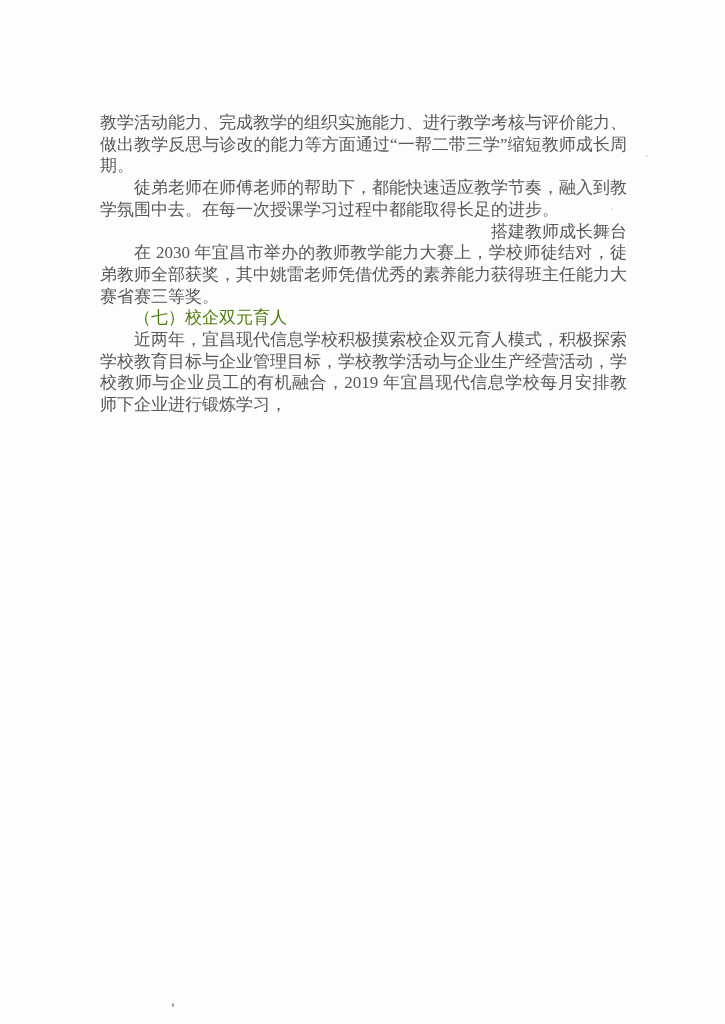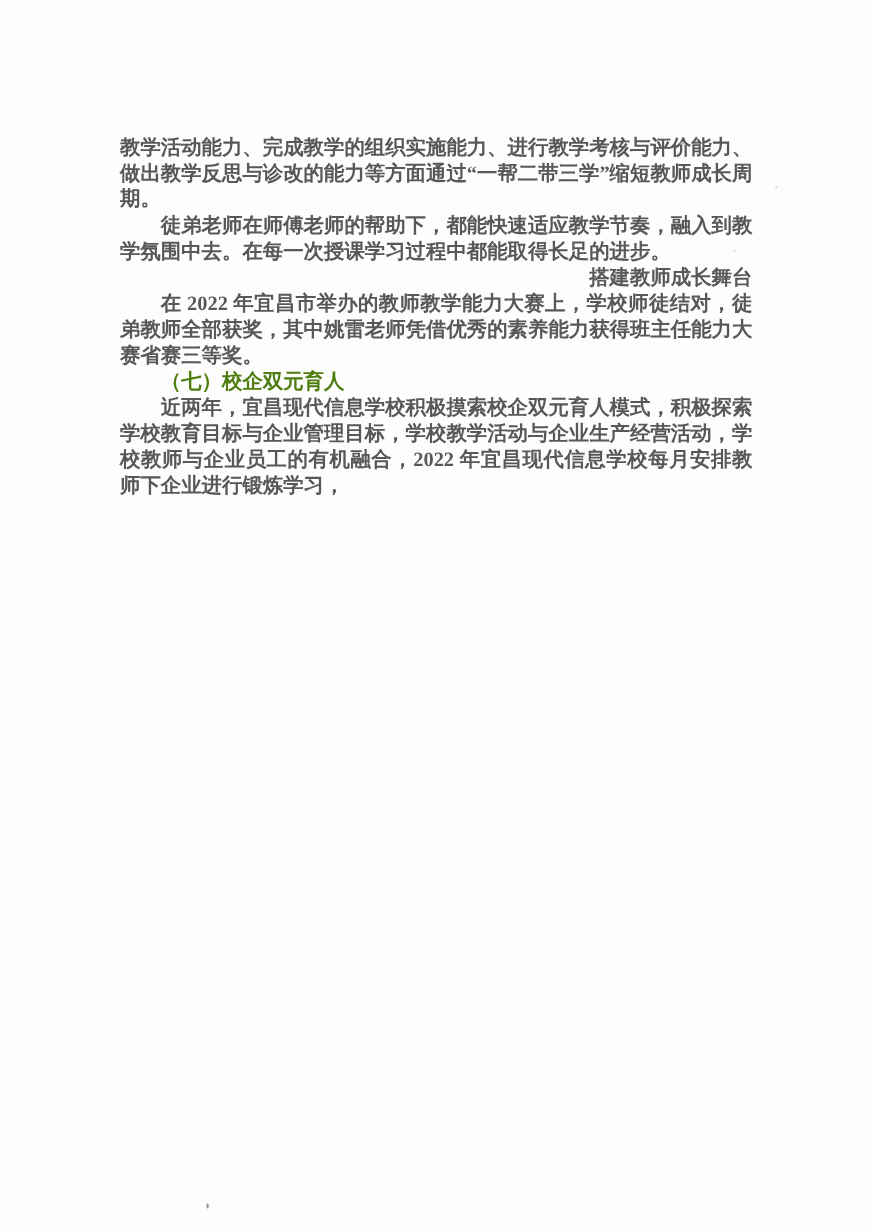--- a/index.html
+++ b/index.html
@@ -23,21 +23,21 @@
     width: 527px;
     font-size: 17px;
     line-height: 21.7px;
     text-align: justify;
     text-justify: inter-ideograph;
   }
   .text-column p, .text-column h2, .text-column h3 {
     margin: 0;
     padding: 0;
     font-size: 17px;
-    font-weight: bold;
+    font-weight: normal;
   }
   .indent { text-indent: 2em; }
   .case-label { margin-top: 20px; }
   .centered-title { text-align: right; }
   .bold-heading {
     font-weight: bold;
     text-indent: 2em;
     margin-top: 22px;
     color: #4d7c0f;
   }
@@ -58,26 +58,26 @@
   <div class="text-column">
 
     <p class="body">教学活动能力、完成教学的组织实施能力、进行教学考核与评价能力、做出教学反思与诊改的能力等方面通过“一帮二带三学”缩短教师成长周期。</p>
 
     <p class="body indent">徒弟老师在师傅老师的帮助下，都能快速适应教学节奏，融入到教学氛围中去。在每一次授课学习过程中都能取得长足的进步。</p>
 
 
     <h2 class="centered-title">搭建教师成长舞台</h2>
 
 
-    <p class="body indent">在 2022 年宜昌市举办的教师教学能力大赛上，学校师徒结对，徒弟教师全部获奖，其中姚雷老师凭借优秀的素养能力获得班主任能力大赛省赛三等奖。</p>
+    <p class="body indent">在 2030 年宜昌市举办的教师教学能力大赛上，学校师徒结对，徒弟教师全部获奖，其中姚雷老师凭借优秀的素养能力获得班主任能力大赛省赛三等奖。</p>
 
     <h3 class="bold-heading">（七）校企双元育人</h3>
 
 
-    <p class="body indent">近两年，宜昌现代信息学校积极摸索校企双元育人模式，积极探索学校教育目标与企业管理目标，学校教学活动与企业生产经营活动，学校教师与企业员工的有机融合，2022 年宜昌现代信息学校每月安排教师下企业进行锻炼学习，</p>
+    <p class="body indent">近两年，宜昌现代信息学校积极摸索校企双元育人模式，积极探索学校教育目标与企业管理目标，学校教学活动与企业生产经营活动，学校教师与企业员工的有机融合，2019 年宜昌现代信息学校每月安排教师下企业进行锻炼学习，</p>
 
 
   </div>
 
   <div class="speck speck-a"></div>
   <div class="speck speck-b"></div>
   <div class="speck speck-c"></div>
   <div class="speck speck-d"></div>
 </div>
 

